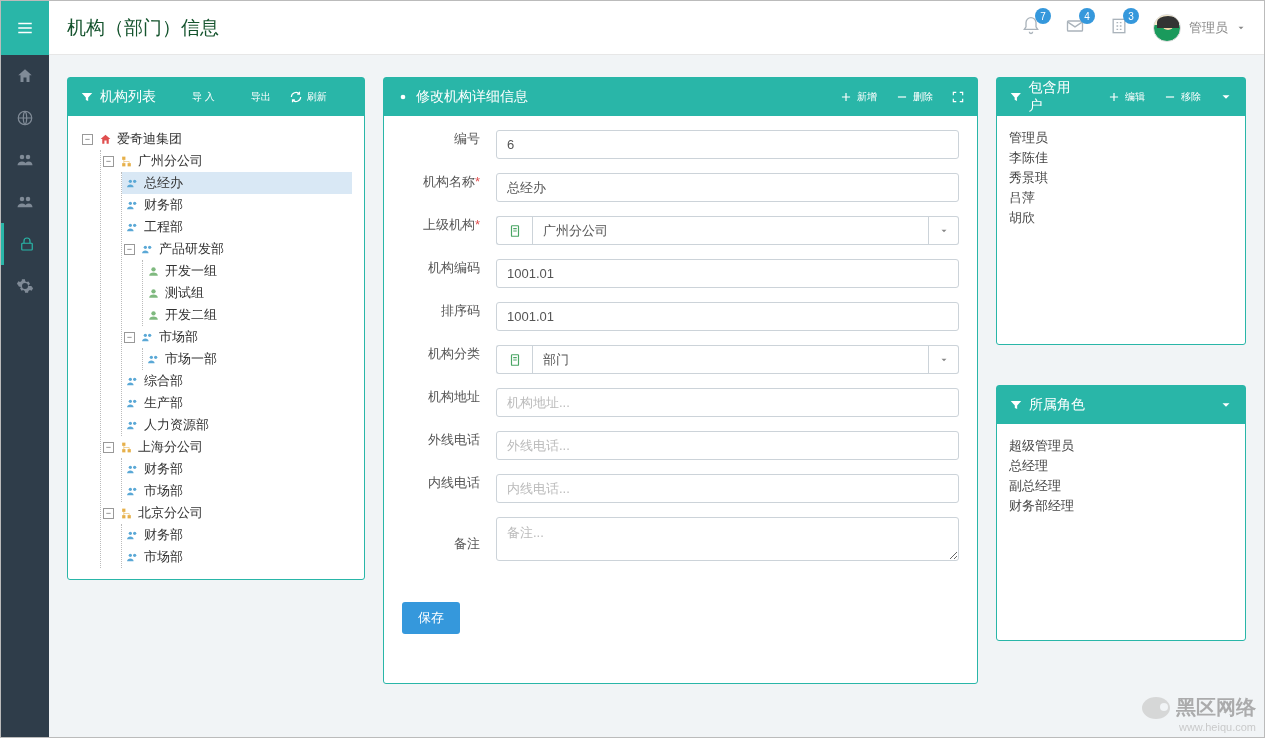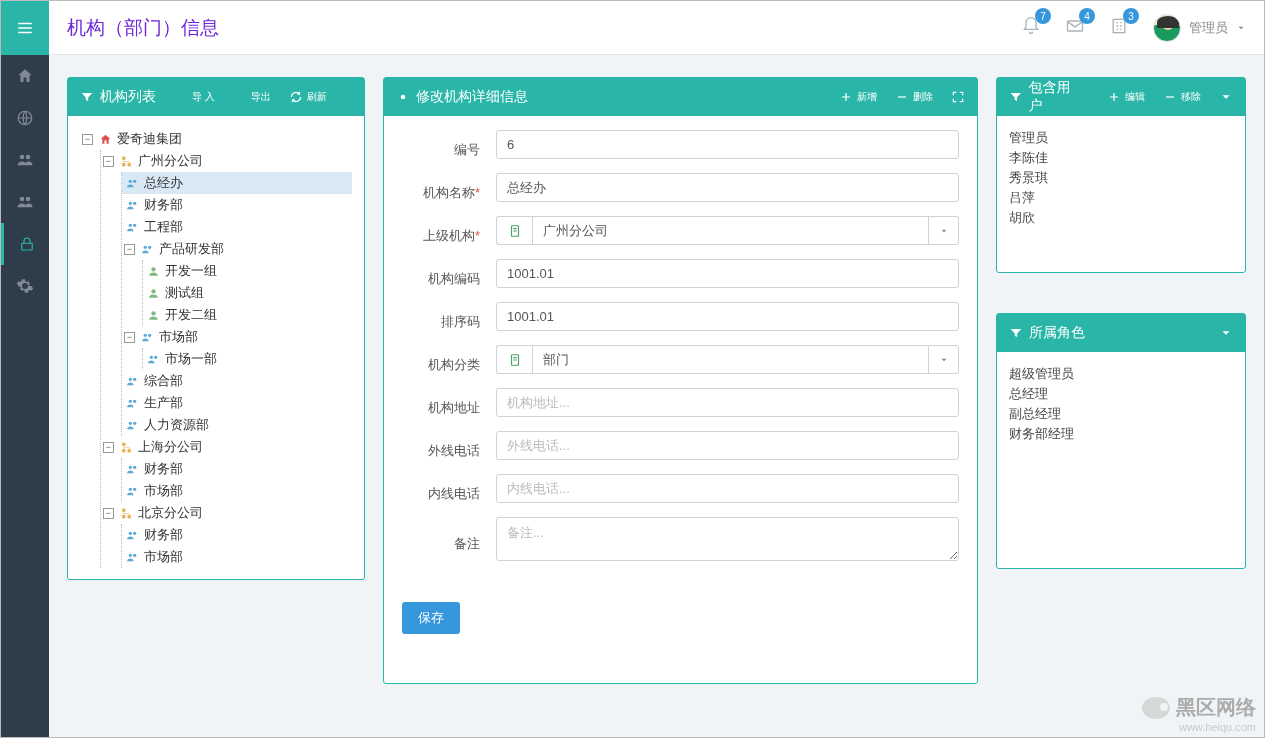--- a/index.html
+++ b/index.html
@@ -9,21 +9,21 @@
 
 
 .sidenav { width: 48px; background: #2f3d4a; display: flex; flex-direction: column; align-items: center; }
 .sidenav .burger { width: 48px; height: 54px; display: flex; align-items: center; justify-content: center; background: #29b6a8; color: #fff; font-size: 18px; cursor: pointer; }
 .sidenav .nav-item { width: 48px; height: 42px; display: flex; align-items: center; justify-content: center; color: #808b97; cursor: pointer; }
 .sidenav .nav-item.active { color: #29b6a8; border-left: 3px solid #29b6a8; }
 .sidenav svg { width: 18px; height: 18px; }
 
 
 .topbar { position: absolute; left: 48px; right: 0; top: 0; height: 54px; background: #fff; display: flex; align-items: center; justify-content: space-between; padding: 0 18px; border-bottom: 1px solid #e7e7e7; }
-.topbar .title { font-size: 19px; color: #6d28d9; font-weight: 400; }
+.topbar .title { font-size: 19px; color: #14532d; font-weight: 400; }
 .top-right { display: flex; align-items: center; gap: 24px; }
 .icon-badge { position: relative; color: #aab3bb; cursor: pointer; }
 .icon-badge svg { width: 20px; height: 20px; }
 .badge { position: absolute; top: -8px; right: -10px; background: #3598dc; color: #fff; font-size: 10px; border-radius: 50%; width: 16px; height: 16px; display: flex; align-items: center; justify-content: center; }
 .user-menu { display: flex; align-items: center; gap: 8px; color: #888; cursor: pointer; }
 .avatar { width: 28px; height: 28px; border-radius: 50%; background: linear-gradient(#f6eac8 40%, #1a9a5c 40%); border: 1px solid #ddd; position: relative; overflow: hidden; }
 .avatar::before { content: ""; position: absolute; left: 8px; top: 3px; width: 12px; height: 12px; background: #f5d6a9; border-radius: 50%; }
 .avatar::after { content: ""; position: absolute; left: 3px; top: 1px; width: 22px; height: 12px; background: #333; border-radius: 50% 50% 0 0; }
 
 
@@ -45,21 +45,21 @@
 .tree .row.selected { background: #d9e8f5; }
 .toggle { width: 11px; height: 11px; border: 1px solid #999; display: inline-flex; align-items: center; justify-content: center; font-size: 9px; line-height: 1; color: #666; background: #fff; }
 .tree .node-icon { width: 16px; display: inline-flex; justify-content: center; }
 .ico-home { color: #e04f4f; }
 .ico-org { color: #e6b04a; }
 .ico-users { color: #5aa8d6; }
 .ico-user { color: #7fb97f; }
 
 
 .form { padding: 14px 18px; flex: 1; overflow: auto; }
-.form-row { display: flex; align-items: flex-end; margin-bottom: 14px; }
+.form-row { display: flex; align-items: flex-start; margin-bottom: 14px; }
 .form-row .lbl { width: 94px; text-align: right; padding-right: 16px; color: #555; }
 .form-row .lbl .req { color: #e04f4f; }
 .ctrl { flex: 1; position: relative; }
 .ctrl input, .ctrl textarea { width: 100%; border: 1px solid #ccd3d9; border-radius: 3px; padding: 6px 10px; font-size: 13px; font-family: inherit; color: #555; background: #fff; }
 .ctrl input::placeholder, .ctrl textarea::placeholder { color: #bbb; }
 .ctrl .lookup { display: flex; }
 .ctrl .lookup .look-btn { width: 36px; border: 1px solid #ccd3d9; border-right: none; border-radius: 3px 0 0 3px; display: flex; align-items: center; justify-content: center; color: #4aa564; background: #fff; cursor: pointer; }
 .ctrl .lookup input { border-radius: 0; flex: 1; }
 .ctrl .lookup .drop-btn { width: 30px; border: 1px solid #ccd3d9; border-left: none; border-radius: 0 3px 3px 0; display: flex; align-items: center; justify-content: center; background: #fff; cursor: pointer; color: #888; }
 .form-actions { display: flex; justify-content: flex-start; padding-top: 24px; }
@@ -545,21 +545,21 @@
             <div class="lbl" style="padding-top:6px;">备注</div>
             <div class="ctrl"><textarea rows="2" placeholder="备注..." style=""></textarea></div>
           </div>
         <div class="form-actions">
             <button class="btn-save">保存</button>
           </div>
       </div>
     </div>
 
     <div class="right-col">
-      <div class="panel" style="height:196px;">
+      <div class="panel" style="height:268px;">
         <div class="panel-head">
           <svg viewBox="0 0 24 24" fill="currentColor">
               <path d="M3 5h18l-7 8v6l-4-2v-4z"></path>
             </svg>
           <span>包含用户</span>
           <span class="spacer"></span>
           <span class="hbtn">
               <svg viewBox="0 0 24 24" fill="currentColor">
                 <path d="M11 5h2v14h-2zM5 11h14v2H5z"></path>
               </svg>

